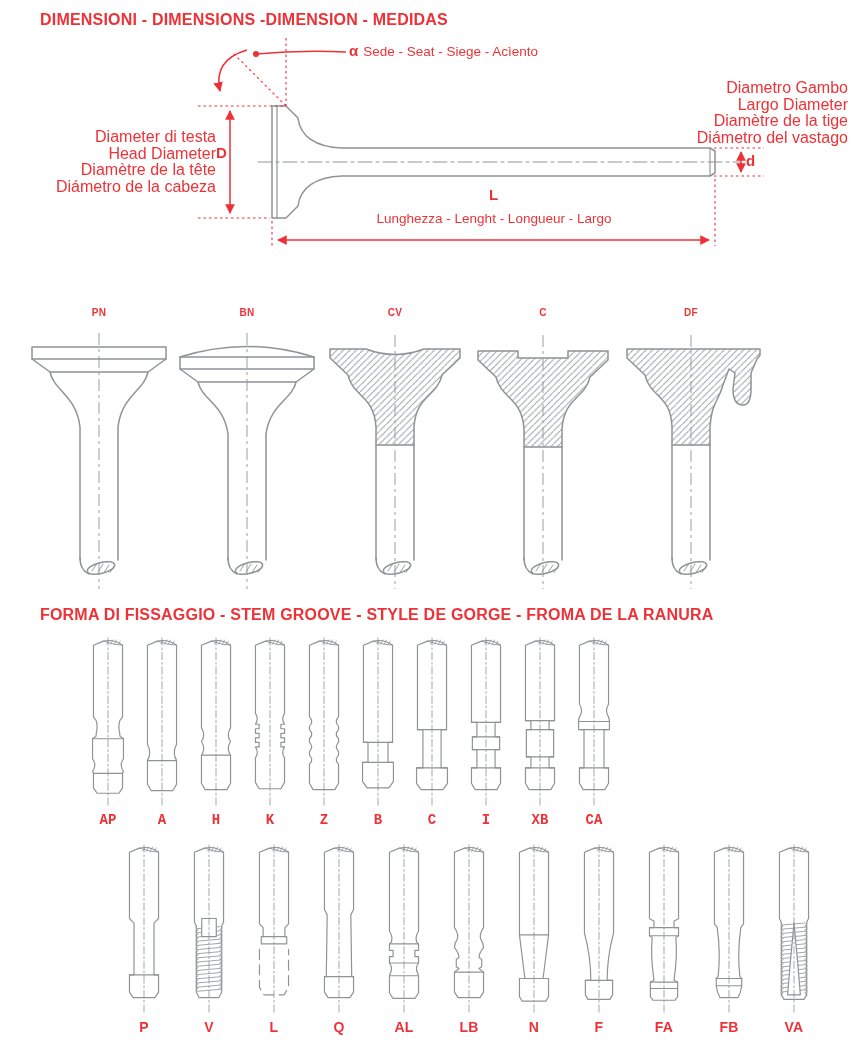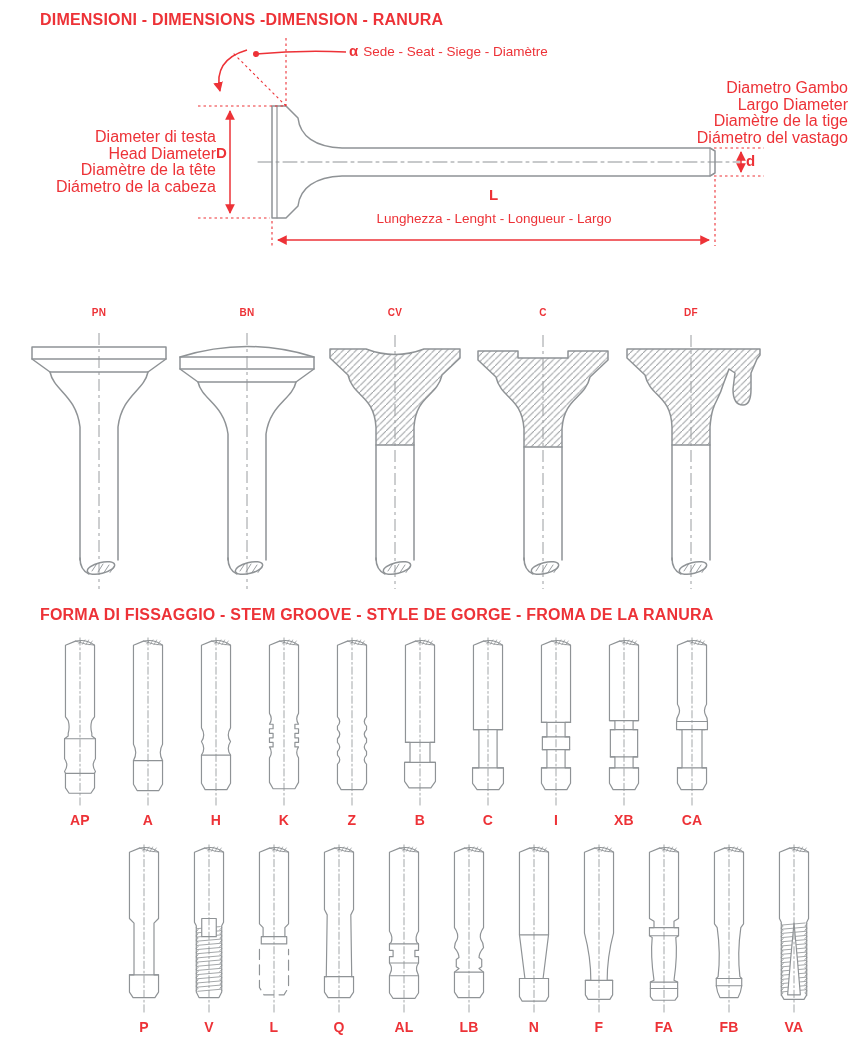--- a/index.html
+++ b/index.html
@@ -15,31 +15,31 @@
   svg{display:block;}
   .g{stroke:#8f9396;stroke-width:1.5;fill:none;stroke-linejoin:round;stroke-linecap:round;}
   .hatchf{fill:url(#ht);}
   .cl{stroke:#9a9da0;stroke-width:1;fill:none;stroke-dasharray:12 4 3 4;}
   
   #sec2-row{position:absolute;left:0;top:307px;width:860px;display:flex;padding-left:25px;box-sizing:border-box;}
   .head-item{width:148px;display:flex;flex-direction:column;align-items:center;}
   .head-label{height:20px;color:#ed3237;font-weight:700;font-size:10px;letter-spacing:.3px;}
   
   .stem-row{position:absolute;left:0;width:860px;display:flex;box-sizing:border-box;}
-  #stem-row1{top:637px;padding-left:60px;gap:28px;}
+  #stem-row1{top:637px;padding-left:88px;gap:14px;font-family:Liberation Mono, monospace;}
   #stem-row2{top:844px;padding-left:124px;gap:25px;}
   .stem-item{width:40px;display:flex;flex-direction:column;align-items:center;}
   .stem-label{margin-top:6px;color:#ed3237;font-weight:700;font-size:14px;letter-spacing:.2px;}
 </style>
 </head>
 <body>
 
 <div id="page">
 
-  <div class="sec-title" style="left:40px;top:11px;">DIMENSIONI - DIMENSIONS -DIMENSION - RANURA</div>
+  <div class="sec-title" style="left:40px;top:11px;">DIMENSIONI - DIMENSIONS -DIMENSION - MEDIDAS</div>
 
   <svg id="dimsvg" width="860" height="258" viewBox="0 0 860 258" style="position:absolute;left:0;top:0;">
     <defs>
       <pattern id="ht" width="6.5" height="6.5" patternUnits="userSpaceOnUse">
         <path d="M0,6.5 L6.5,0" stroke="#9a9da0" stroke-width="1"></path>
       </pattern>
       <marker id="arr" viewBox="0 0 10 10" refX="9" refY="5" markerWidth="6.5" markerHeight="6.5" orient="auto-start-reverse">
         <path d="M0,0 L10,5 L0,10 Z" fill="#ed3237"></path>
       </marker>
       <g id="tipg">
@@ -61,21 +61,21 @@
       <line x1="230" y1="111" x2="230" y2="213" marker-start="url(#arr)" marker-end="url(#arr)"></line>
       <line x1="741" y1="152" x2="741" y2="172" marker-start="url(#arr)" marker-end="url(#arr)"></line>
       <line x1="278" y1="240" x2="709" y2="240" marker-start="url(#arr)" marker-end="url(#arr)"></line>
       <path d="M247,50 Q213,60 220,91" marker-end="url(#arr)"></path>
       <path d="M256,54 Q300,50 346,52"></path>
       <circle cx="256" cy="54" r="3" fill="#ed3237" stroke="none"></circle>
     </g>
   </svg>
 
   <div class="alpha-row">
-    <b>α</b><span>Sede - Seat - Siege - Diamètre</span>
+    <b>α</b><span>Sede - Seat - Siege - Acìento</span>
   </div>
 
   <div class="rtxt alignr" style="left:40px;top:129px;width:176px;">
     <div>Diameter di testa</div>
     <div>Head Diameter</div>
     <div>Diamètre de la tête</div>
     <div>Diámetro de la cabeza</div>
   </div>
   <div class="dim-sym" style="left:216px;top:144px;">D</div>
 

